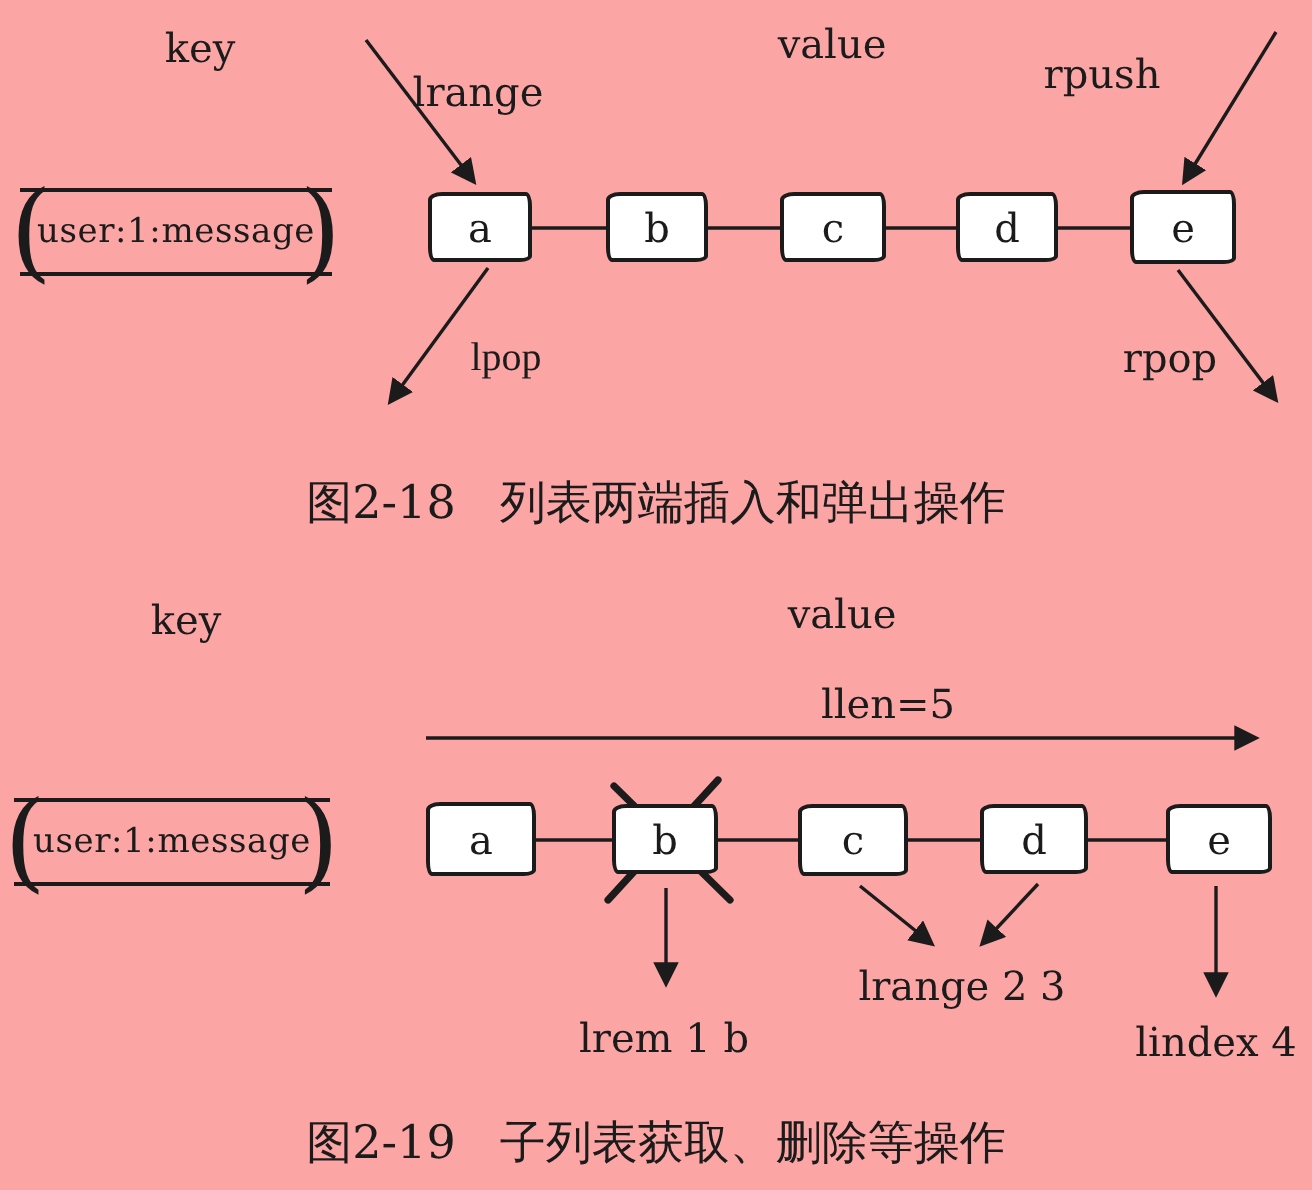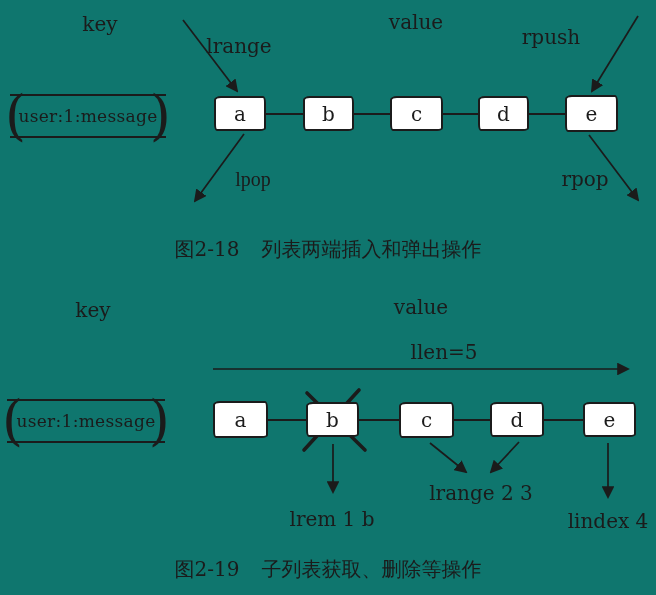--- a/index.html
+++ b/index.html
@@ -4,21 +4,21 @@
 <style>
   html, body {
     margin: 0;
     padding: 0;
     background: #ffffff;
   }
   .canvas {
     position: relative;
     width: 656px;
     height: 595px;
-    background: #0f766e;
+    background: #fca5a5;
     font-family: "DejaVu Serif", "Liberation Serif", serif;
     color: #1b1b1b;
     overflow: hidden;
   }
   .layer-svg {
     position: absolute;
     left: 0; top: 0;
     width: 656px; height: 595px;
   }
   .lbl {
@@ -59,21 +59,21 @@
     line-height: 0;
     font-family: "DejaVu Serif", serif;
   }
   .paren.left  { left: -5px; }
   .paren.right { right: -5px; }
   .caption {
     position: absolute;
     left: 0;
     width: 656px;
     text-align: center;
-    font-size: 20px;
+    font-size: 23px;
     color: #1b1b1b;
   }
   .caption .gap { display: inline-block; width: 22px; }
 </style>
 </head>
 <body>
 
 <div class="canvas">
 
   <svg class="layer-svg" viewBox="0 0 656 595" xmlns="http://www.w3.org/2000/svg">

